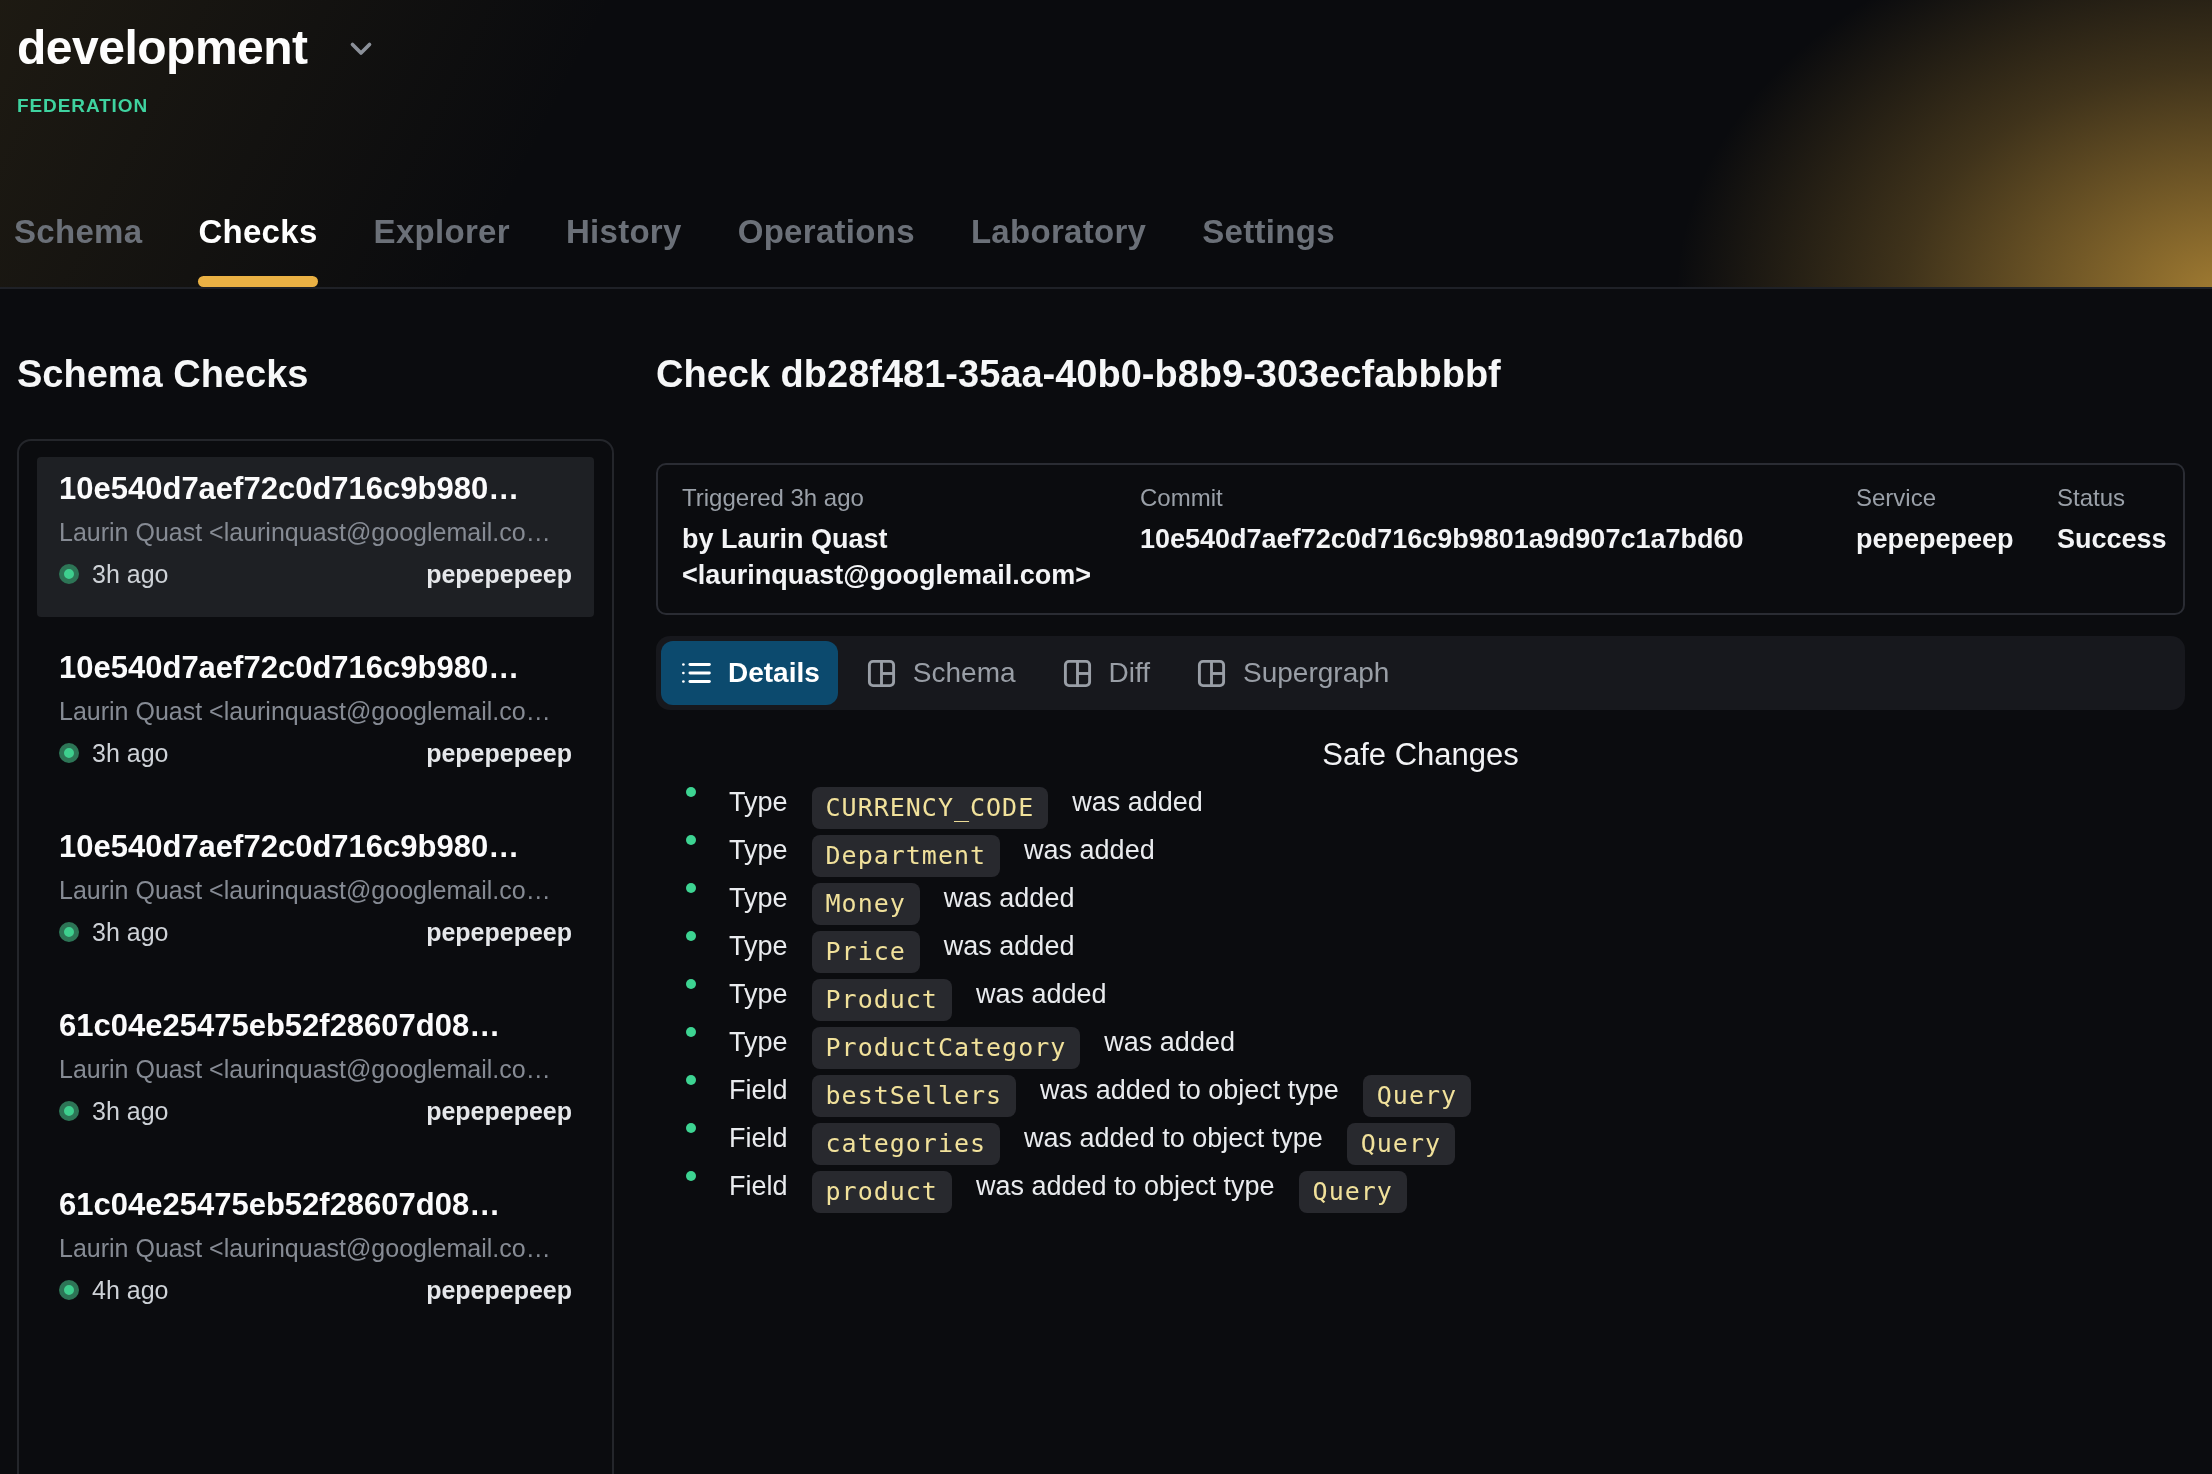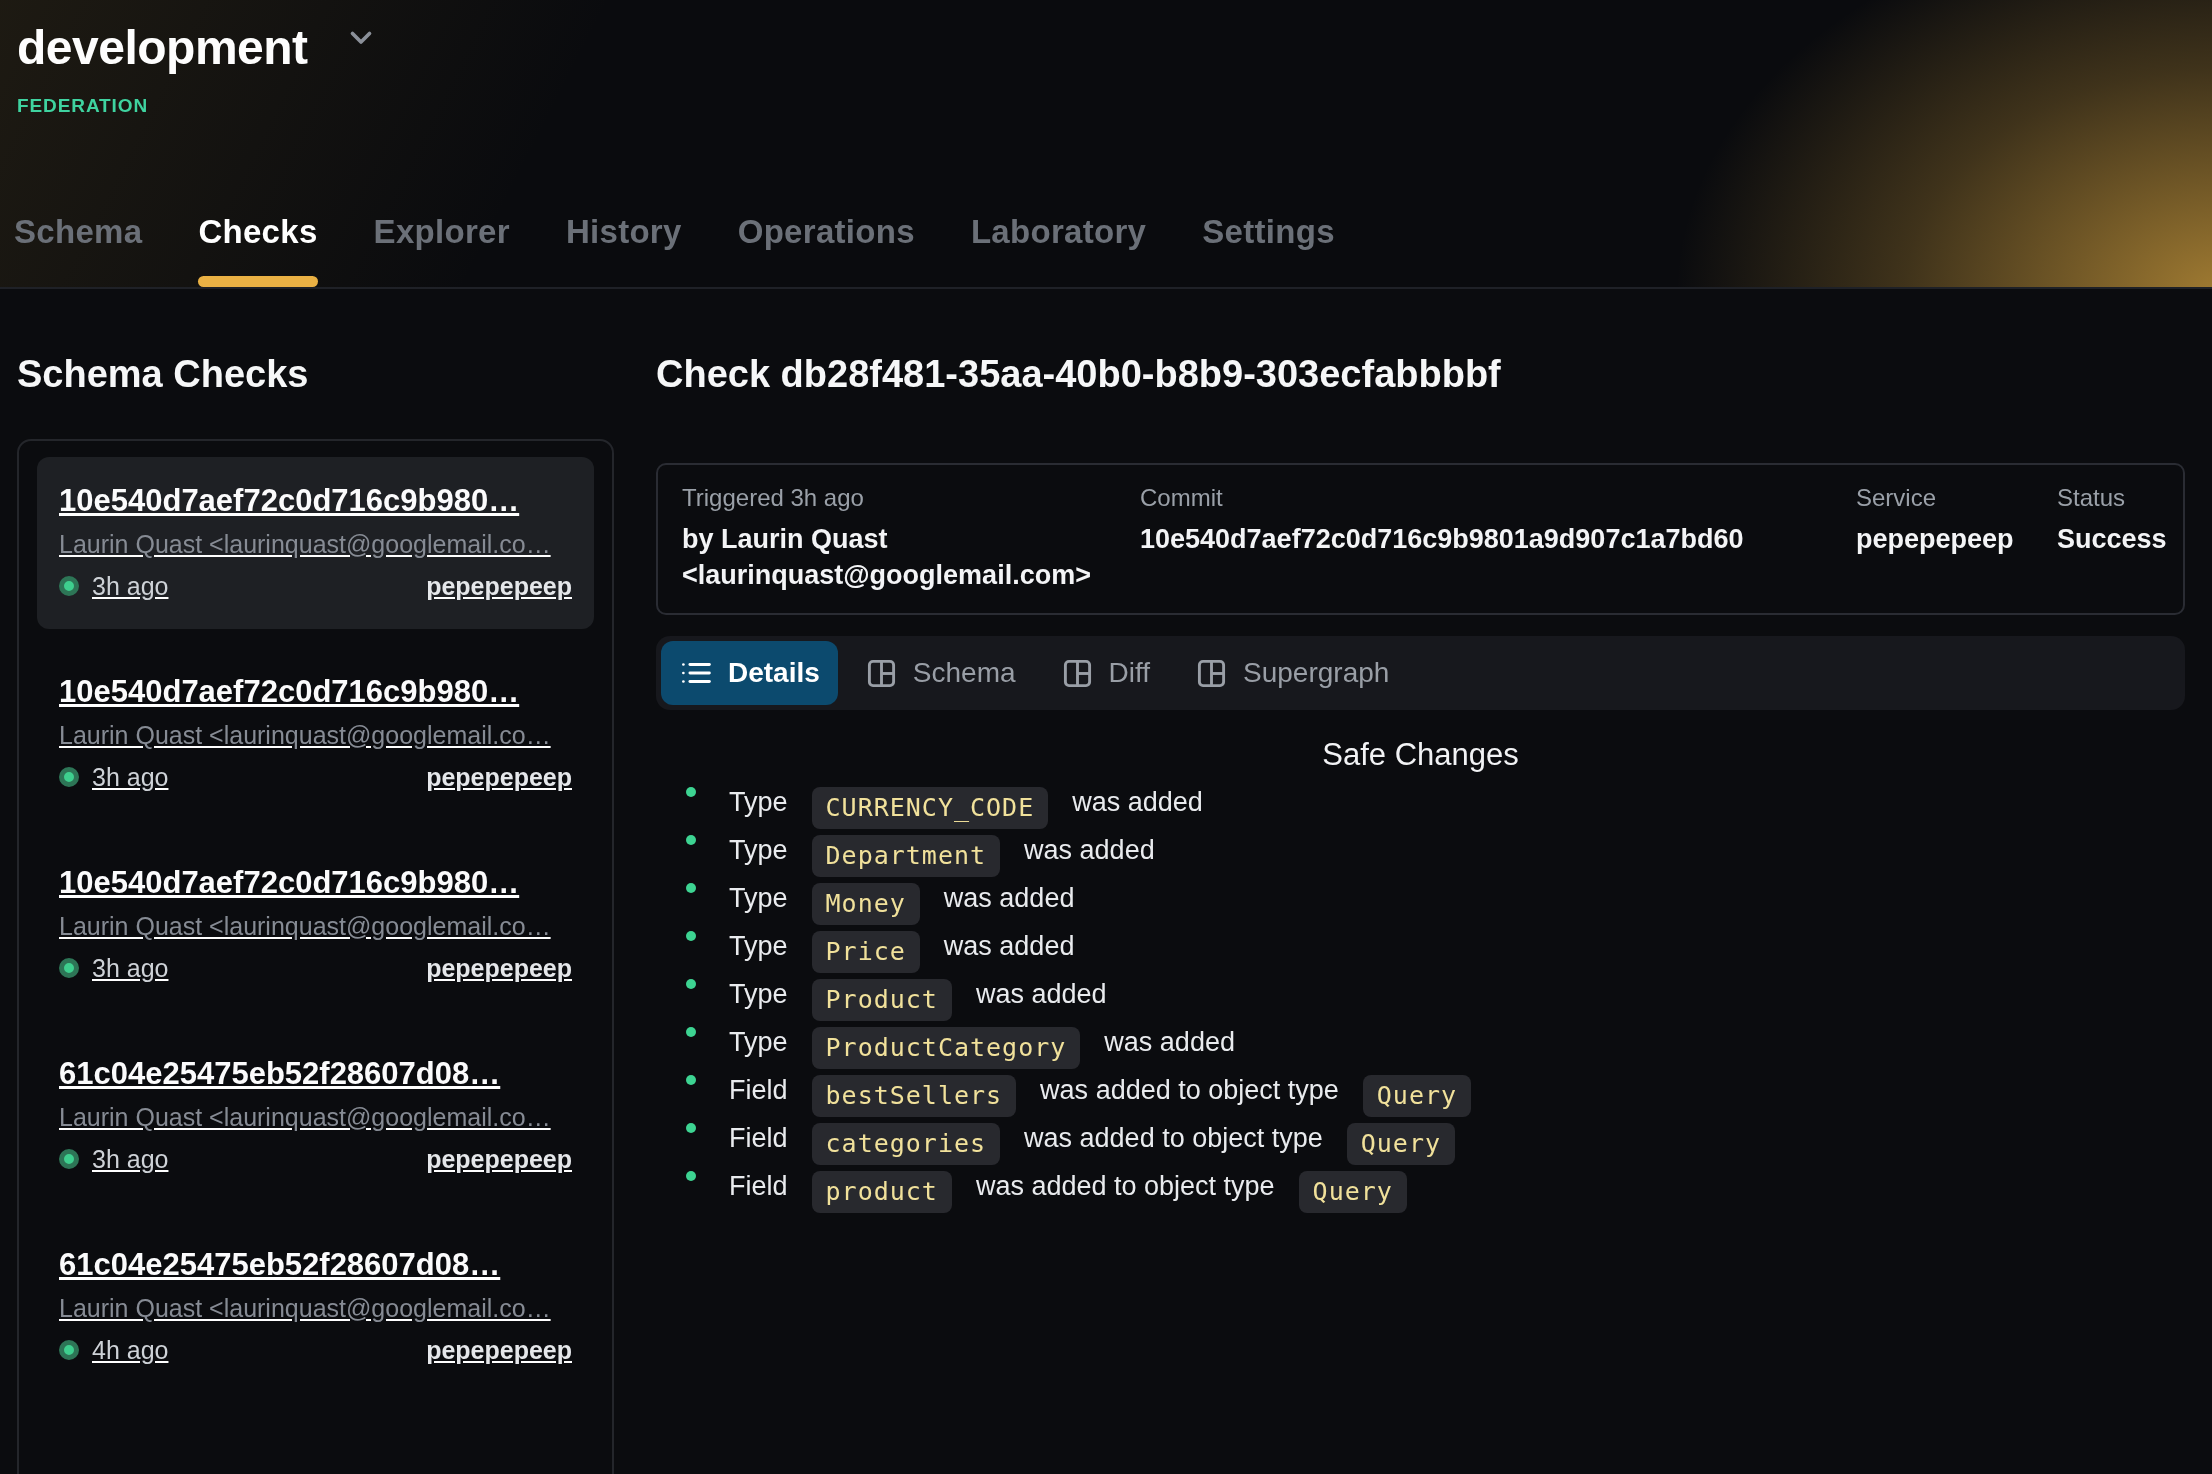--- a/index.html
+++ b/index.html
@@ -14,21 +14,21 @@
   
   .top-header {
     position: relative;
     height: 289px;
     border-bottom: 2px solid #1f2127;
     background:
       radial-gradient(760px 540px at 100.5% 103%, rgba(233,177,67,0.68) 0%, rgba(233,177,67,0.24) 42%, rgba(233,177,67,0) 72%),
       linear-gradient(117deg, rgba(118,94,38,0.18) 0%, rgba(118,94,38,0) 26%),
       #0a0b0e;
   }
-  .title-row { display: flex; padding: 20px 0 0 17px; gap: 8px; }
+  .title-row { display: flex; align-items: center; padding: 20px 0 0 17px; gap: 8px; }
   .project-title { font-size: 48px; font-weight: 700; letter-spacing: -0.5px; color: #fdfdfd; }
   .chevron { margin-left: 28px; display: inline-flex; cursor: pointer; }
   .type-badge {
     margin: 20px 0 0 17px;
     font-size: 19px; font-weight: 700; letter-spacing: 0.9px;
     color: #3fd3a0;
   }
   .primary-nav {
     position: absolute; left: 14px; bottom: 0;
     display: flex; gap: 56px;
@@ -51,21 +51,21 @@
   .section-title { margin-top: 62px; font-size: 38px; font-weight: 700; line-height: 46px; color: #f6f7f8; }
 
   
   .check-list-panel {
     margin-top: 42px;
     border: 2px solid #24262b;
     border-radius: 14px;
     padding: 16px 18px;
     height: 1100px;           
   }
-  .check-item { border-radius: 12px; padding: 26px 22px 28px; cursor: pointer; text-decoration: underline; }
+  .check-item { border-radius: 4px; padding: 14px 22px 28px; cursor: pointer; }
   .check-item + .check-item { margin-top: 19px; }
   .check-item.selected { background: #1e2024; }
   .ci-title {
     font-size: 31px; font-weight: 700; color: #fbfbfc;
     white-space: nowrap; overflow: hidden; line-height: 36px;
   }
   .ci-sub { margin-top: 10px; font-size: 25px; color: #868b94; line-height: 30px; white-space: nowrap; overflow: hidden; }
   .ci-meta { margin-top: 12px; display: flex; align-items: center; line-height: 30px; }
   .dot {
     width: 20px; height: 20px; border-radius: 50%;

